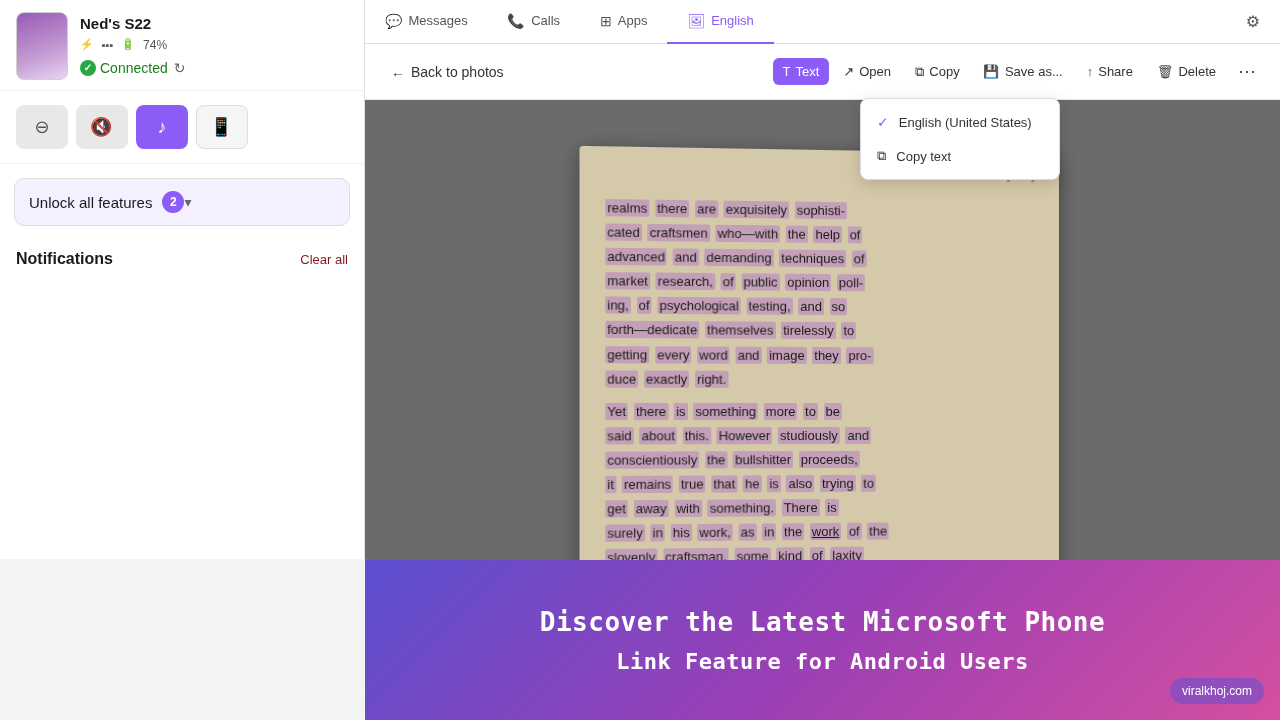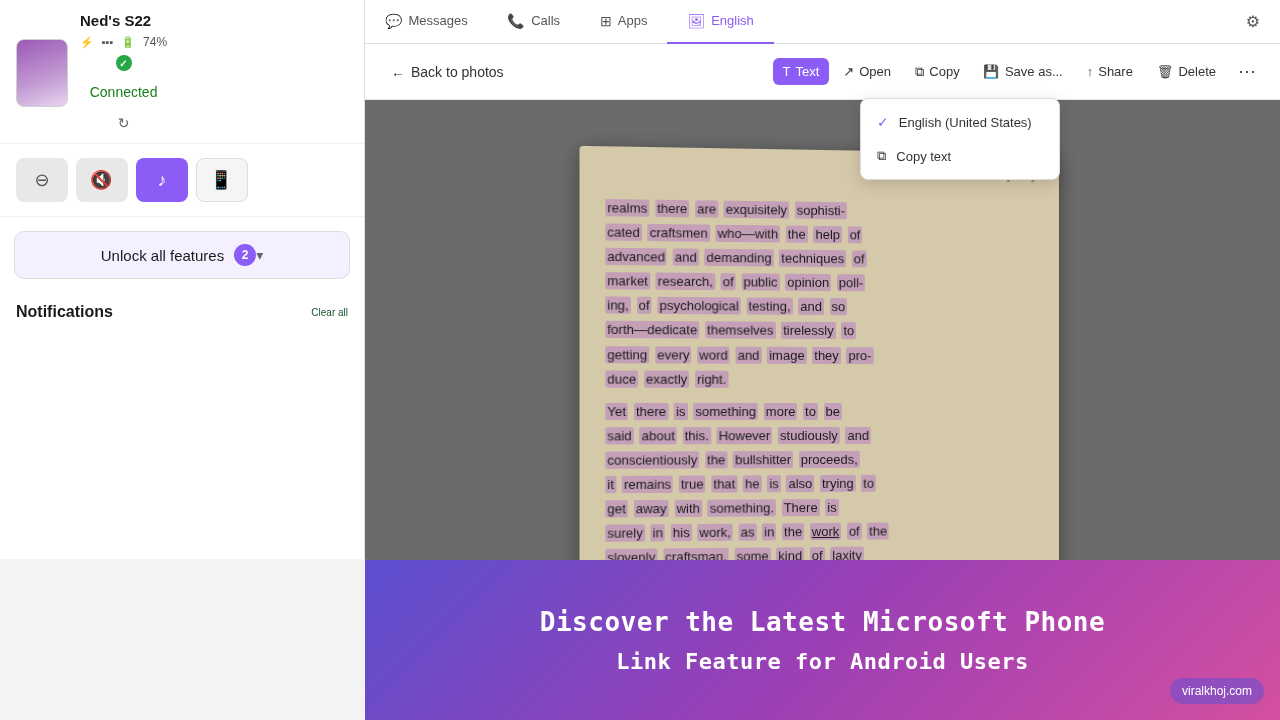--- a/index.html
+++ b/index.html
@@ -56,25 +56,24 @@
     }
 
     .icon-small {
       font-size: 11px;
       color: #555;
     }
 
     .connected-badge {
       display: flex;
       align-items: center;
-      gap: 13px;
+      gap: 4px;
       color: #1a7f1a;
       font-size: 14px;
       font-weight: 500;
-      flex-direction: column;
     }
 
     .connected-dot {
       width: 16px;
       height: 16px;
       background: #28a745;
       border-radius: 50%;
       display: flex;
       align-items: center;
       justify-content: center;
@@ -133,21 +132,21 @@
 
     
     .unlock-banner {
       margin: 14px 14px 10px 14px;
       background: #f5f0ff;
       border: 1px solid #ddd;
       border-radius: 10px;
       padding: 12px 14px;
       display: flex;
       align-items: center;
-      justify-content: center;
+      justify-content: flex-start;
       cursor: pointer;
     }
 
     .unlock-left {
       display: flex;
       align-items: center;
       gap: 10px;
     }
 
     .unlock-label {
@@ -188,22 +187,22 @@
 
     .notifications-title {
       font-size: 16px;
       font-weight: 600;
       color: #1a1a1a;
     }
 
     .clear-all-btn {
       background: none;
       border: none;
-      color: #14532d;
-      font-size: 10px;
+      color: #7f1d1d;
+      font-size: 13px;
       cursor: pointer;
     }
 
     .no-notifications {
       text-align: center;
       color: #888;
       font-size: 13px;
       margin-top: 20px;
     }
 

